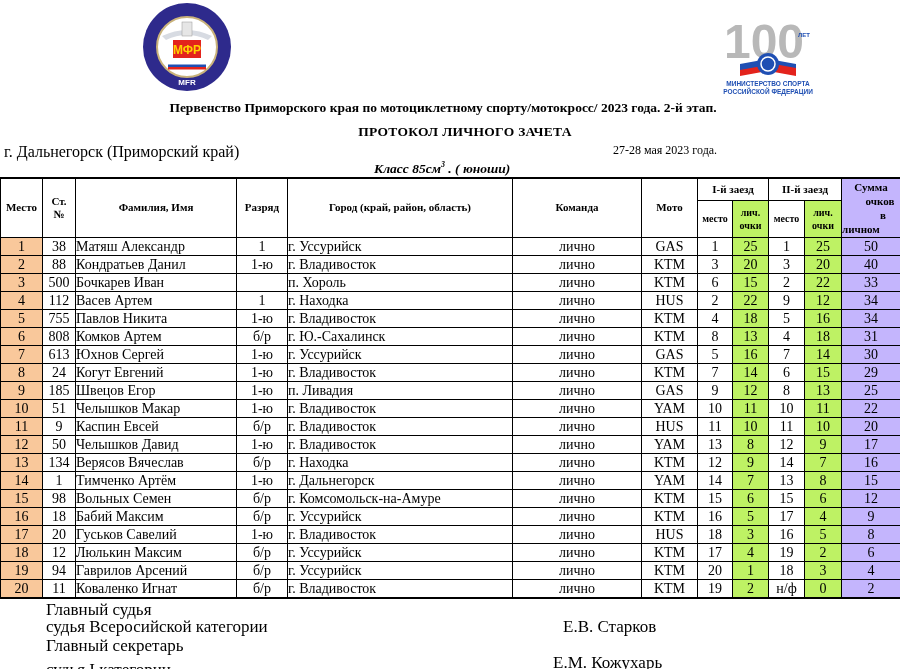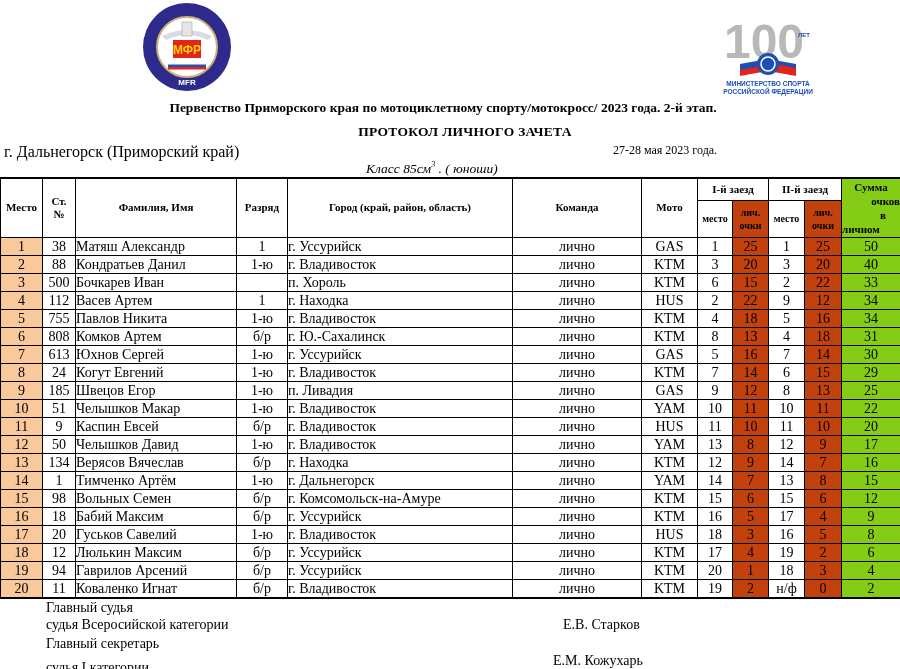--- a/index.html
+++ b/index.html
@@ -5,34 +5,34 @@
   html, body { margin: 0; padding: 0; background: #ffffff; }
   body { width: 900px; height: 669px; position: relative; overflow: hidden;
          font-family: "Liberation Serif", "DejaVu Serif", serif; color: #000; }
   .abs { position: absolute; }
   .logo-mfr { left: 142px; top: 2px; width: 90px; height: 90px; }
   .logo-min { left: 718px; top: 8px; width: 100px; height: 88px; }
   .title1 { left: 0; top: 100px; width: 836px; text-align: center; font-weight: bold; font-size: 13.5px; padding-left: 50px; box-sizing: border-box; }
   .title2 { left: 0; top: 124px; width: 900px; text-align: center; font-weight: bold; font-size: 13.5px; padding-left: 30px; box-sizing: border-box; letter-spacing: 0.3px; }
   .place { left: 4px; top: 143px; font-size: 16px; }
   .date { left: 613px; top: 143px; font-size: 12px; }
-  .cls { left: 366px; top: 160px; font-size: 13.5px; font-weight: normal; font-style: italic; }
+  .cls { left: 374px; top: 160px; font-size: 13.5px; font-weight: bold; font-style: italic; }
   .cls sup { font-size: 8px; }
   table.grid { position: absolute; left: 0; top: 177px; width: 900px; border-collapse: collapse; table-layout: fixed; }
   table.grid td, table.grid th { border: 1px solid #000; padding: 0; overflow: hidden; white-space: nowrap; }
   table.grid { border-top: 2px solid #000; border-bottom: 2px solid #000; }
   th { font-size: 11px; font-weight: bold; text-align: center; vertical-align: middle; line-height: 13px; }
   th.small { font-size: 10px; }
   td { font-size: 14px; height: 17px; line-height: 17px; }
   td.c { text-align: center; }
   td.l { text-align: left; padding-left: 2px; }
   .orange { background: #f9c89b; }
-  .yellow { background: #c2410c; }
-  .blue { background: #84cc16; }
-  .sig { font-size: 14px; }
+  .yellow { background: #bef264; }
+  .blue { background: #c4b5fd; }
+  .sig { font-size: 17px; }
 </style>
 </head>
 <body>
 
 <div class="abs logo-mfr">
   <svg width="90" height="90" viewBox="0 0 90 90">
     <circle cx="45" cy="45" r="44" fill="#2e2a8c"></circle>
     <circle cx="45" cy="45" r="30" fill="#ffffff" stroke="#c9b27a" stroke-width="2"></circle>
     <path d="M20 34 Q45 22 70 34 L66 38 Q45 28 24 38 Z" fill="#d7dbe2"></path>
     <rect x="40" y="20" width="10" height="14" fill="#e6e6e6" stroke="#999" stroke-width="0.5"></rect>
@@ -87,21 +87,21 @@
       <th rowspan="2"><span>Ст.</span><br><span>№</span></th>
       <th rowspan="2">Фамилия,  Имя</th>
       <th rowspan="2">Разряд</th>
       <th rowspan="2">Город (край, район, область)</th>
       <th rowspan="2">Команда</th>
       <th rowspan="2">Мото</th>
       <th colspan="2">I-й заезд</th>
       <th colspan="2">II-й заезд</th>
       <th rowspan="2" class="blue" style="line-height:14px;">
         <div style="text-align:center">Сумма</div>
-        <div style="text-align:right;padding-left:18px">очков</div>
+        <div style="text-align:center;padding-left:18px">очков</div>
         <div style="text-align:right;padding-right:14px">в</div>
         <div style="text-align:left">личном</div>
       </th>
     </tr>
     <tr style="height:37px">
       <th class="small">место</th>
       <th class="small yellow"><span>лич.</span><br><span>очки</span></th>
       <th class="small">место</th>
       <th class="small yellow"><span>лич.</span><br><span>очки</span></th>
     </tr>

